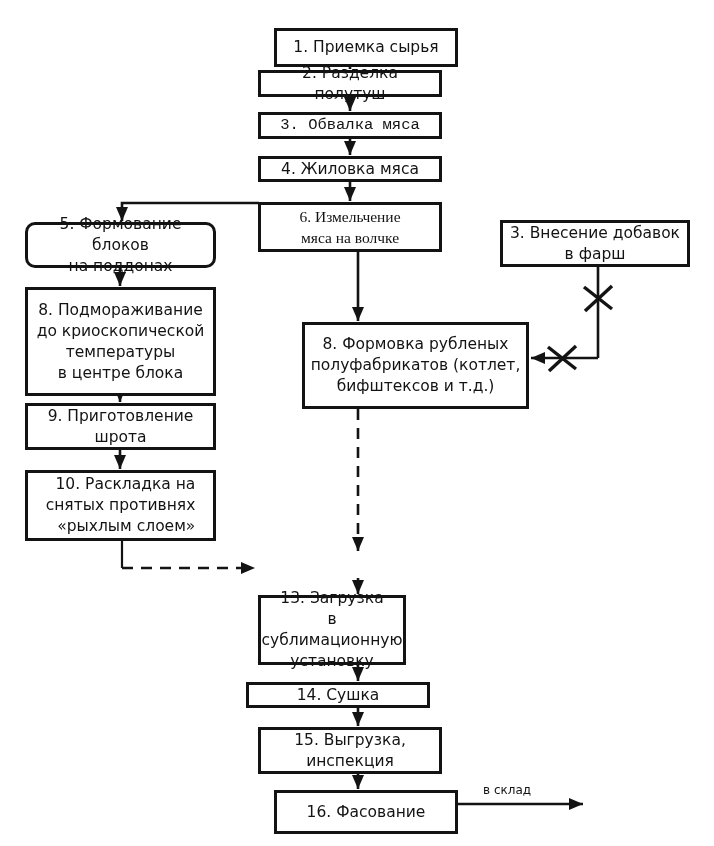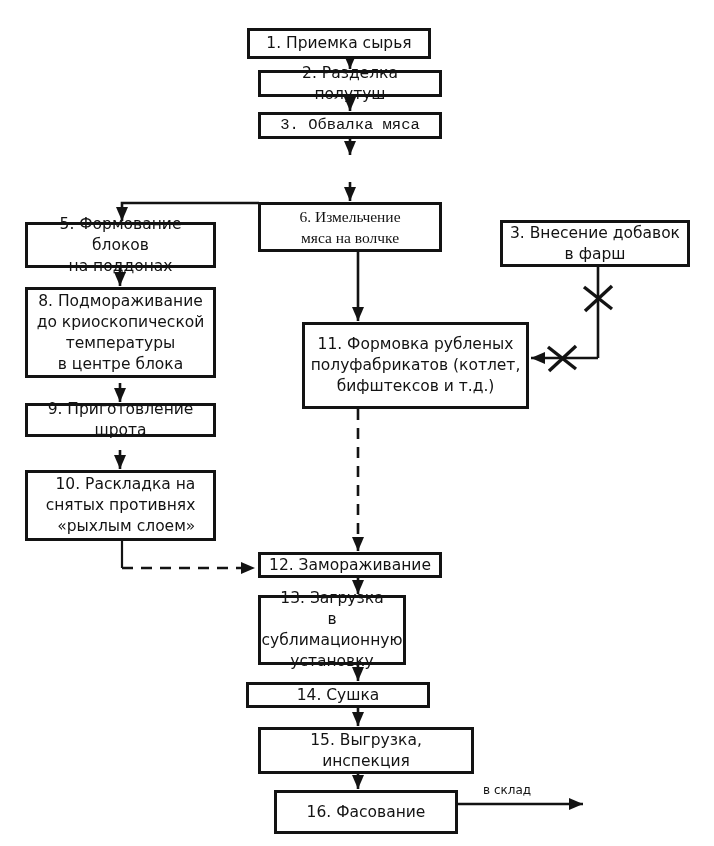--- a/index.html
+++ b/index.html
@@ -84,48 +84,48 @@
     <line x1="122" y1="568" x2="255" y2="568" stroke="#131313" stroke-width="2.6" stroke-dasharray="11 8" marker-end="url(#ah)"></line>
 
     <line x1="358" y1="578" x2="358" y2="594" stroke="#131313" stroke-width="2.6" marker-end="url(#ah)"></line>
     <line x1="358" y1="665" x2="358" y2="681" stroke="#131313" stroke-width="2.6" marker-end="url(#ah)"></line>
     <line x1="358" y1="708" x2="358" y2="726" stroke="#131313" stroke-width="2.6" marker-end="url(#ah)"></line>
     <line x1="358" y1="774" x2="358" y2="789" stroke="#131313" stroke-width="2.6" marker-end="url(#ah)"></line>
 
     <line x1="442" y1="804" x2="583" y2="804" stroke="#131313" stroke-width="2.6" marker-end="url(#ah)"></line>
   </svg>
 
-  <div class="node" style="left:247px; top:28px;  width:184px; height:31px;">1. Приемка сырья</div>
+  <div class="node" style="left:274px; top:28px;  width:184px; height:39px;">1. Приемка сырья</div>
   <div class="node" style="left:258px; top:70px;  width:184px; height:27px;">2. Разделка полутуш</div>
   <div class="node" style="left:258px; top:112px; width:184px; height:27px;font-family:Liberation Mono, monospace;">3. Обвалка мяса</div>
+  <div class="node" style="left:258px; top:156px; width:184px; height:26px;">4. Жиловка мяса</div>
   <div class="node" style="left:258px; top:202px; width:184px; height:50px;font-family:Liberation Serif, serif;">6. Измельчение
 мяса на волчке</div>
 
-  <div class="node" style="left:25px; top:222px; width:191px; height:46px;">5. Формование блоков
+  <div class="node" style="left:25px; top:222px; width:191px; height:46px;border-radius:10px;">5. Формование блоков
 на поддонах</div>
-  <div class="node" style="left:25px; top:287px; width:191px; height:91px;">8. Подмораживание
+  <div class="node" style="left:25px; top:287px; width:191px; height:109px;">8. Подмораживание
 до криоскопической
 температуры
 в центре блока</div>
-  <div class="node" style="left:25px; top:403px; width:191px; height:34px;">9. Приготовление
+  <div class="node" style="left:25px; top:403px; width:191px; height:47px;">9. Приготовление
 шрота</div>
   <div class="node" style="left:25px; top:470px; width:191px; height:71px;text-align:right;">10. Раскладка на
 снятых противнях
 «рыхлым слоем»</div>
 
   <div class="node" style="left:500px; top:220px; width:190px; height:47px;">3. Внесение добавок
 в фарш</div>
-  <div class="node" style="left:302px; top:322px; width:227px; height:87px;">11. Формовка рубленых
+  <div class="node" style="left:302px; top:322px; width:227px; height:87px;">8. Формовка рубленых
 полуфабрикатов (котлет,
 бифштексов и т.д.)</div>
 
-  <div class="node" style="left:258px; top:552px; width:184px; height:26px;">12. Замораживание</div>
   <div class="node" style="left:258px; top:595px; width:148px; height:70px;">13. Загрузка
 в сублимационную
 установку</div>
   <div class="node" style="left:246px; top:682px; width:184px; height:26px;">14. Сушка</div>
-  <div class="node" style="left:258px; top:727px; width:216px; height:47px;">15. Выгрузка,
+  <div class="node" style="left:258px; top:727px; width:184px; height:47px;">15. Выгрузка,
 инспекция</div>
   <div class="node" style="left:274px; top:790px; width:184px; height:44px;">16. Фасование</div>
 
   <div class="float-label" style="left:483px; top:780px;">в склад</div>
 
 </div>
 
 </body></html>

